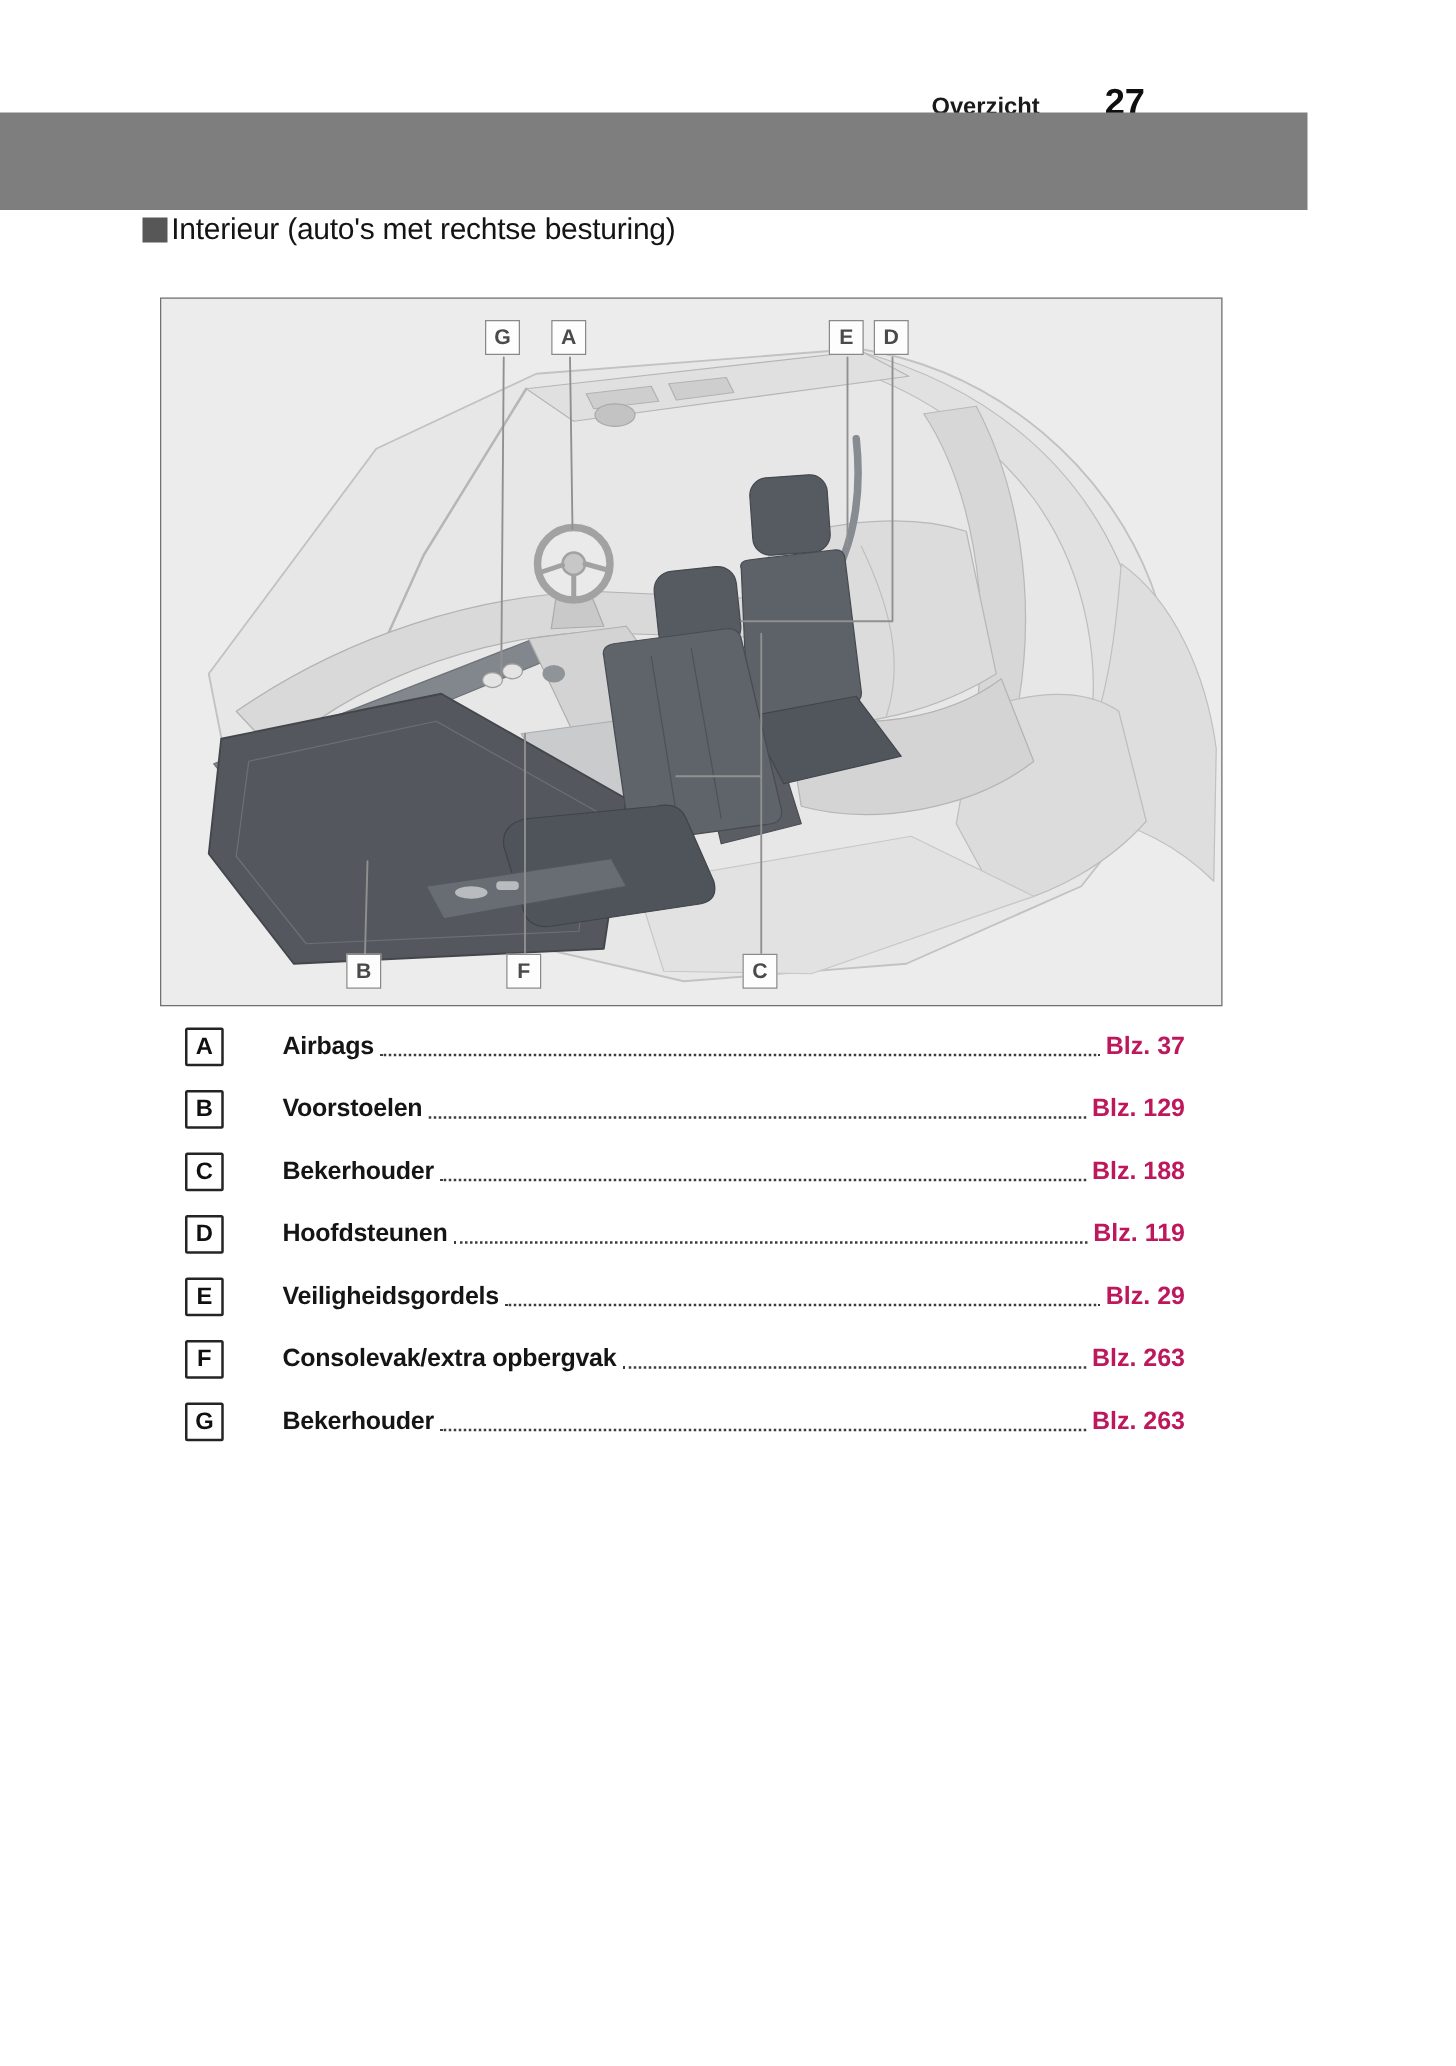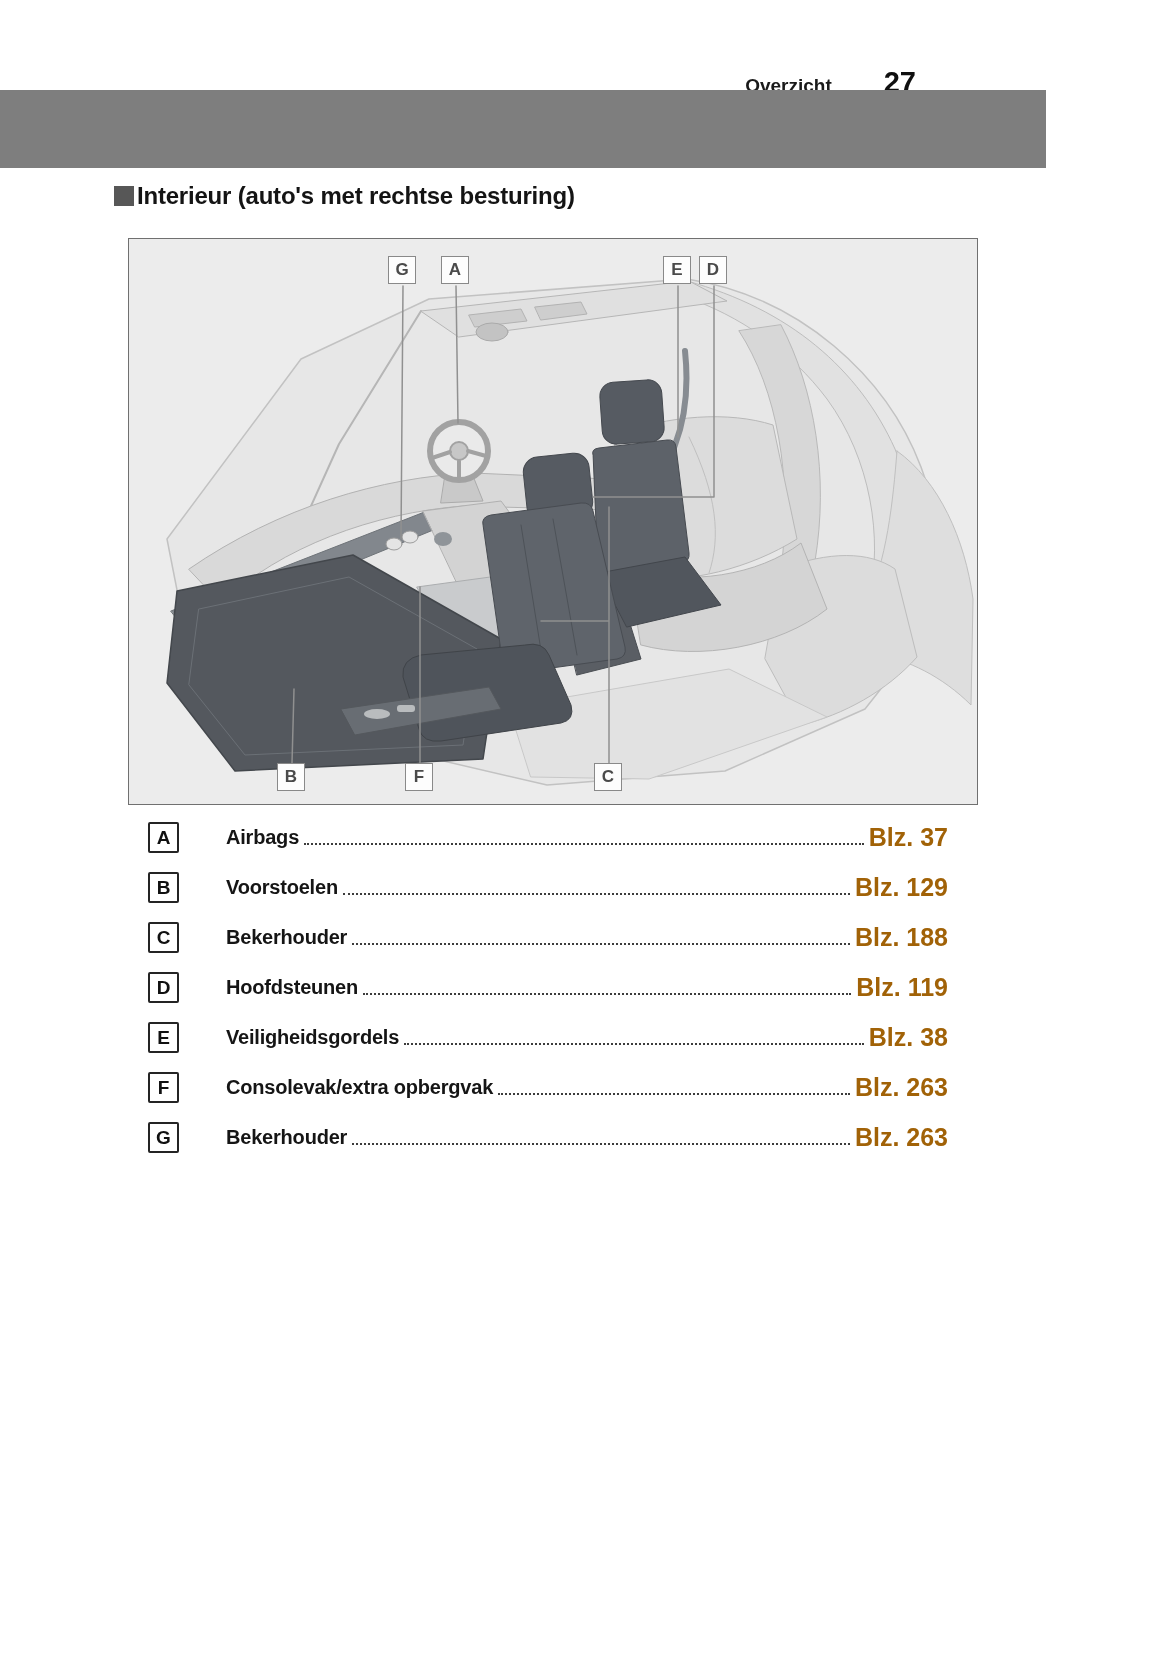--- a/index.html
+++ b/index.html
@@ -6,39 +6,39 @@
   .page{
     position:relative;width:1046px;height:1653px;background:#ffffff;
     font-family:"Liberation Sans",sans-serif;overflow:hidden;
   }
   
   .header{position:absolute;top:26px;right:130px;display:flex;align-items:baseline;gap:52px;}
   .header-section{font-size:19px;font-weight:700;color:#1a1a1a;}
   .header-page{font-size:29px;font-weight:700;color:#0f0f0f;margin-top:40px;}
   .gray-band{position:absolute;top:90px;left:0;width:1100px;height:78px;background:#7e7e7e;}
   
-  .section-title{position:absolute;top:182px;left:114px;display:flex;align-items:center;
-    font-size:24px;font-weight:700;color:#141414;letter-spacing:-0.2px;}
+  .section-title{position:absolute;top:170px;left:114px;display:flex;align-items:center;
+    font-size:24px;font-weight:400;color:#141414;letter-spacing:-0.2px;}
   .section-title .sq{width:20px;height:20px;background:#575757;margin-right:3px;flex:none;}
   
   .diagram{position:absolute;top:238px;left:128px;width:850px;height:567px;
     background:#ececec;border:1px solid #707070;box-sizing:border-box;}
   .diagram svg{position:absolute;left:0;top:0;}
   .callout{position:absolute;width:28px;height:28px;background:#fdfdfd;
     border:1.5px solid #898989;box-sizing:border-box;display:flex;align-items:center;
     justify-content:center;font-size:17px;font-weight:700;color:#4a4a4a;}
   
   .legend{position:absolute;top:822px;left:148px;width:800px;}
   .legend-row{display:flex;align-items:center;height:31px;margin-bottom:19px;}
   .key-box{width:31px;height:31px;border:2px solid #242424;box-sizing:border-box;border-radius:2px;
     display:flex;align-items:center;justify-content:center;font-weight:700;font-size:19px;
     color:#101010;margin-right:15px;background:#ffffff;flex:none;}
   .legend-label{font-size:20px;font-weight:700;color:#151515;white-space:nowrap;letter-spacing:-0.2px;margin-left:32px;}
   .dots{flex:1;border-bottom:2.6px dotted #3c3c3c;height:13px;margin:0 5px;min-width:20px;}
-  .legend-page{font-size:25px;font-weight:700;color:#a16207;white-space:nowrap;}
+  .legend-page{font-size:20px;font-weight:700;color:#be185d;white-space:nowrap;}
 </style>
 </head>
 <body>
 
 <div class="page">
 
   <div class="header">
     <span class="header-section">Overzicht</span>
     <span class="header-page">27</span>
   </div>
@@ -159,21 +159,21 @@
     <div class="legend-row">
       <span class="key-box">D</span>
       <span class="legend-label">Hoofdsteunen</span>
       <span class="dots"></span>
       <span class="legend-page">Blz. 119</span>
     </div>
     <div class="legend-row">
       <span class="key-box">E</span>
       <span class="legend-label">Veiligheidsgordels</span>
       <span class="dots"></span>
-      <span class="legend-page">Blz. 38</span>
+      <span class="legend-page">Blz. 29</span>
     </div>
     <div class="legend-row">
       <span class="key-box">F</span>
       <span class="legend-label">Consolevak/extra opbergvak</span>
       <span class="dots"></span>
       <span class="legend-page">Blz. 263</span>
     </div>
     <div class="legend-row">
       <span class="key-box">G</span>
       <span class="legend-label">Bekerhouder</span>

